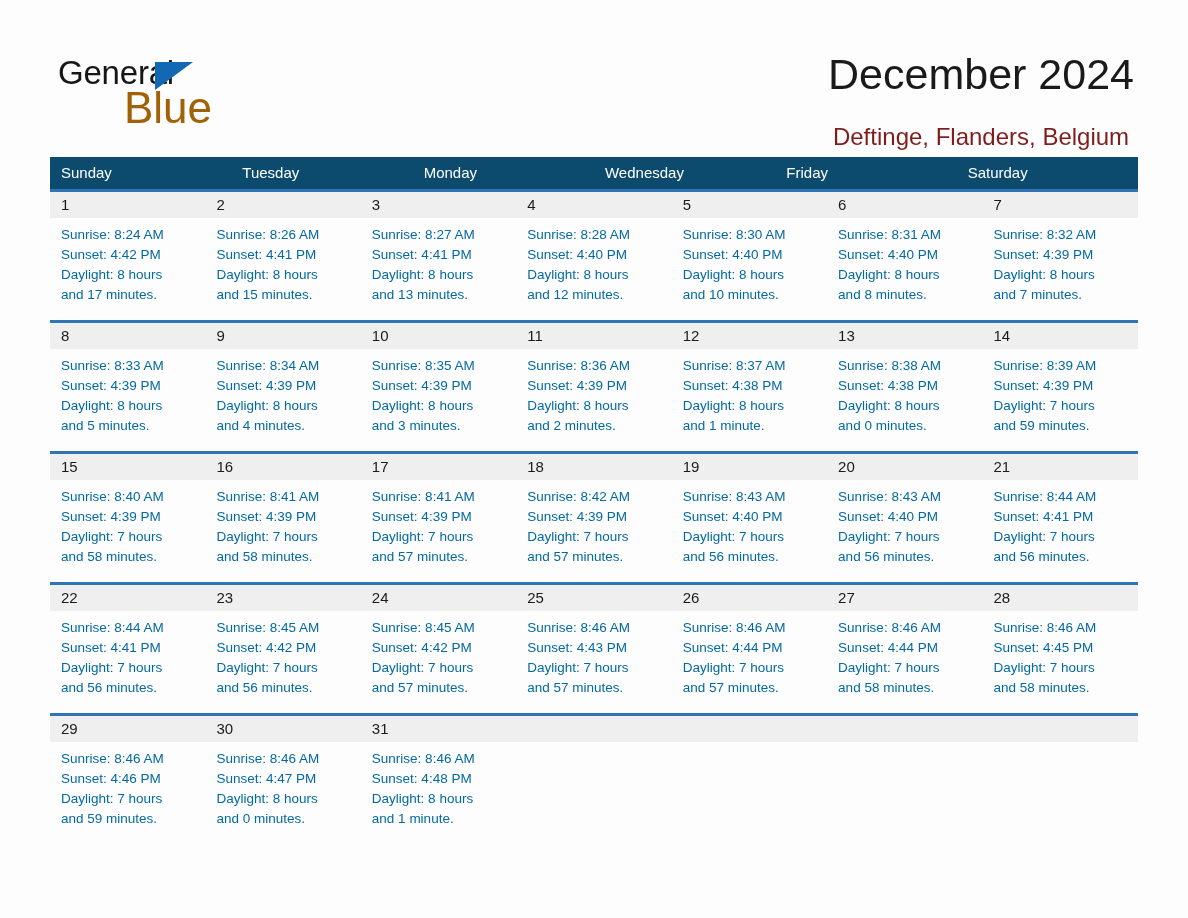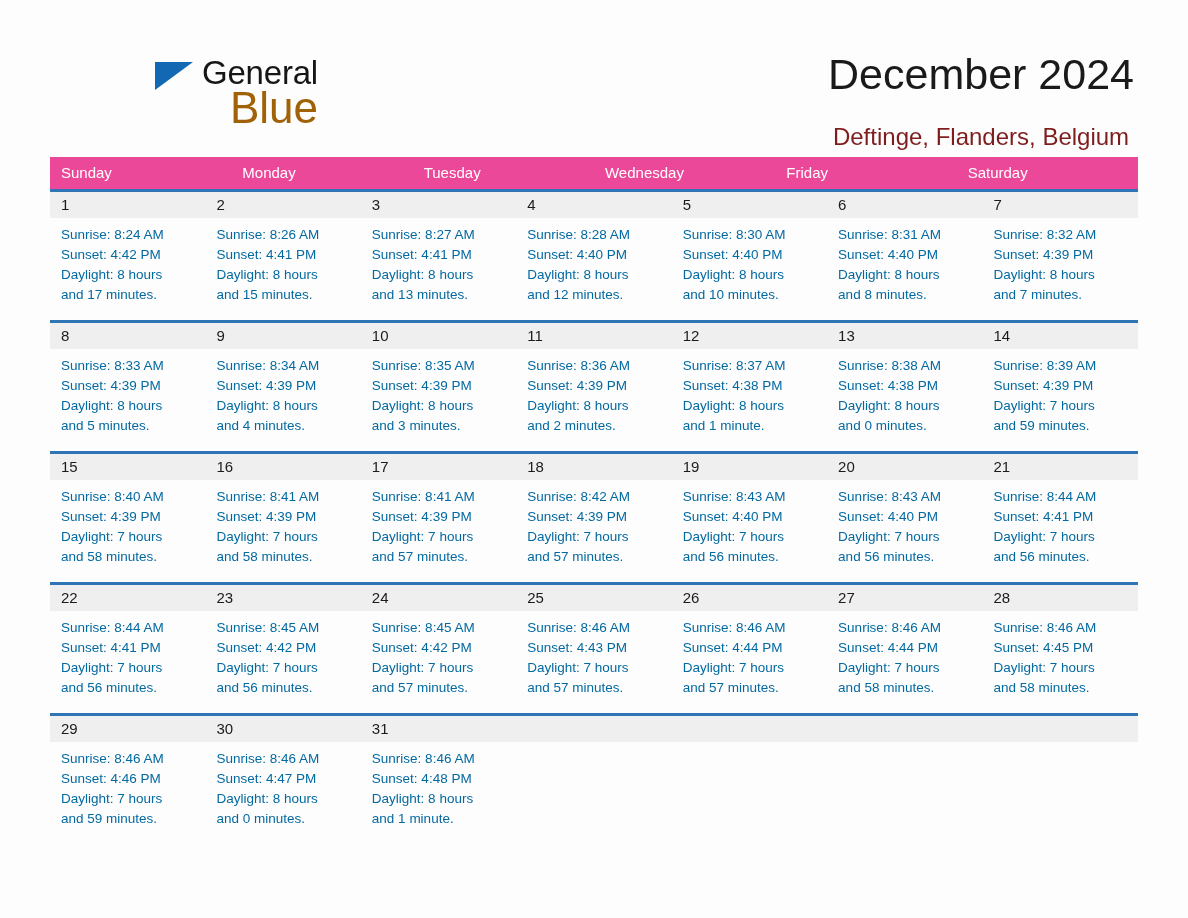--- a/index.html
+++ b/index.html
@@ -27,21 +27,20 @@
     left: 0; top: 0;
     width: 1188px;
     height: 150px;
   }
   .logo {
     position: absolute;
     left: 58px;
     top: 55px;
     width: 260px;
     height: 80px;
-    text-align: right;
   }
   .logo-line1 {
     position: relative;
     display: block;
     font-size: 33px;
     line-height: 36px;
     color: #161616;
     letter-spacing: -0.2px;
     font-weight: 400;
     white-space: nowrap;
@@ -90,21 +89,21 @@
 
   
   .calendar {
     position: absolute;
     left: 50px;
     top: 157px;
     width: 1088px;
   }
   .week-head {
     display: flex;
-    background: #ec4899;
+    background: #0c4a6e;
     height: 32px;
   }
   .week-head .dow {
     flex: 1 1 0;
     color: #ffffff;
     font-size: 15px;
     line-height: 32px;
     padding-left: 11px;
     white-space: nowrap;
     overflow: hidden;
@@ -158,22 +157,22 @@
     <div class="title-block">
       <div class="month-title">December 2024</div>
       <div class="location">Deftinge, Flanders, Belgium</div>
     </div>
 
   </div>
 
   <div class="calendar">
     <div class="week-head" id="dow-row">
         <div class="dow">Sunday</div>
+        <div class="dow">Tuesday</div>
         <div class="dow">Monday</div>
-        <div class="dow">Tuesday</div>
         <div class="dow">Wednesday</div>
         <div class="dow">Friday</div>
         <div class="dow">Saturday</div>
       </div>
     <div id="weeks-container">
         <div class="week-row">
           <div class="day-cell">
             <div class="day-number-band">1</div>
             <div class="day-info">
               <div>Sunrise: 8:24 AM</div>

